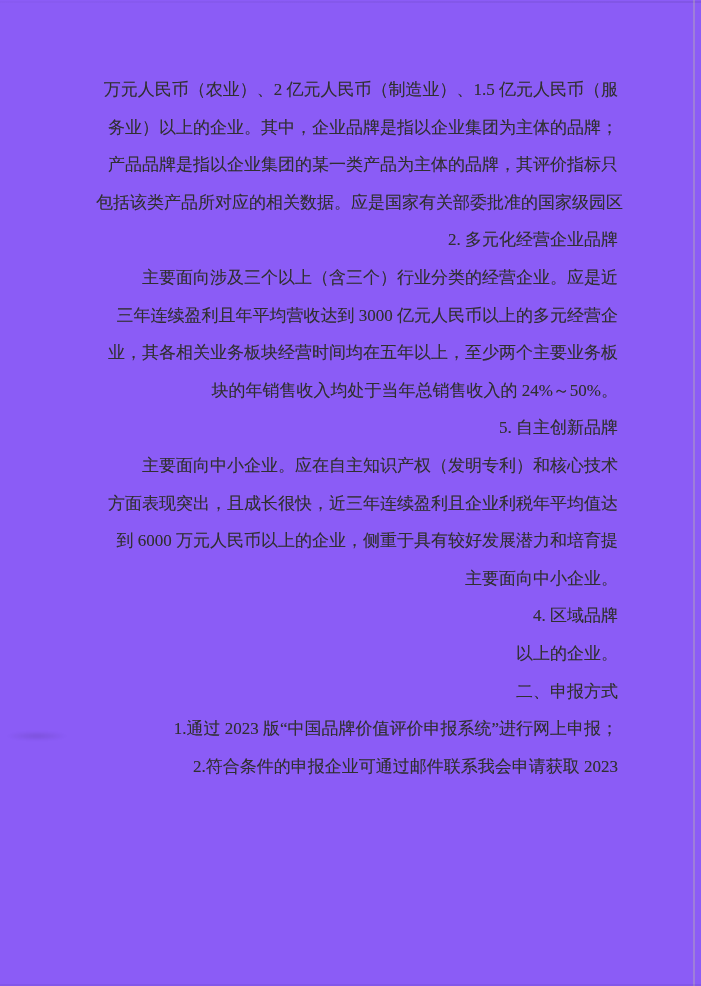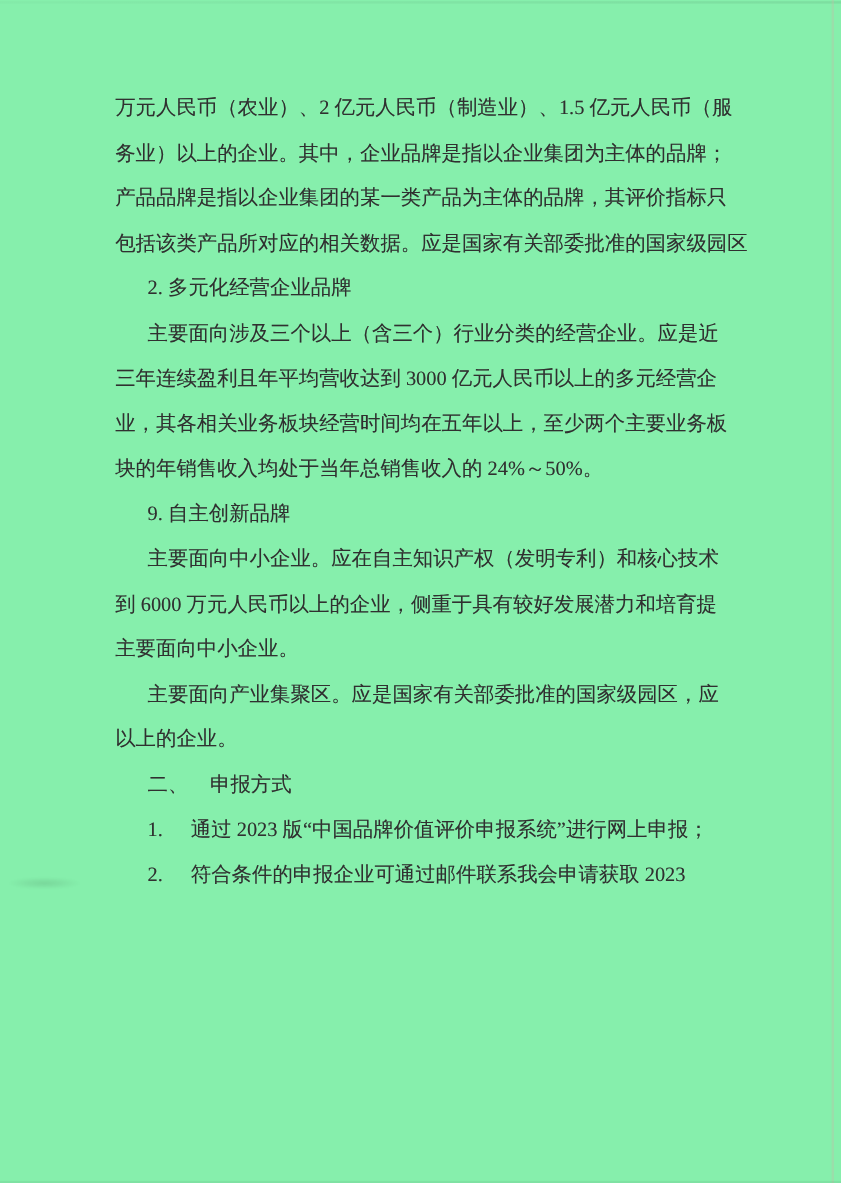--- a/index.html
+++ b/index.html
@@ -5,23 +5,24 @@
 <style>
   html, body {
     margin: 0;
     padding: 0;
     background: #ffffff;
   }
   .page {
     position: relative;
     width: 701px;
     height: 986px;
-    background: #86efac;
+    background: #8b5cf6;
     overflow: hidden;
     font-family: "Liberation Serif", "DejaVu Serif", serif;
+    text-align: right;
   }
   
   .edge-top {
     position: absolute;
     top: 1px; left: 0; right: 0;
     height: 2px;
     background: linear-gradient(to right, rgba(0,0,0,0.02), rgba(0,0,0,0.07));
   }
   .edge-right {
     position: absolute;
@@ -57,21 +58,21 @@
     white-space: nowrap;
   }
   .ind {
     padding-left: 27px;
   }
   .num {
     display: inline-block;
     width: 36px;
   }
   .hgap {
-    margin-left: 18px;
+    margin-left: 0;
   }
 </style>
 </head>
 <body>
 
 <div class="page">
   <div class="edge-top"></div>
   <div class="edge-right"></div>
   <div class="edge-bottom"></div>
   <div class="smudge"></div>
@@ -79,25 +80,26 @@
   <div class="content">
     <div class="line">万元人民币（农业）、2 亿元人民币（制造业）、1.5 亿元人民币（服</div>
     <div class="line">务业）以上的企业。其中，企业品牌是指以企业集团为主体的品牌；</div>
     <div class="line">产品品牌是指以企业集团的某一类产品为主体的品牌，其评价指标只</div>
     <div class="line">包括该类产品所对应的相关数据。应是国家有关部委批准的国家级园区</div>
     <div class="line ind">2. 多元化经营企业品牌</div>
     <div class="line ind">主要面向涉及三个以上（含三个）行业分类的经营企业。应是近</div>
     <div class="line">三年连续盈利且年平均营收达到 3000 亿元人民币以上的多元经营企</div>
     <div class="line">业，其各相关业务板块经营时间均在五年以上，至少两个主要业务板</div>
     <div class="line">块的年销售收入均处于当年总销售收入的 24%～50%。</div>
-    <div class="line ind">9. 自主创新品牌</div>
+    <div class="line ind">5. 自主创新品牌</div>
     <div class="line ind">主要面向中小企业。应在自主知识产权（发明专利）和核心技术</div>
+    <div class="line">方面表现突出，且成长很快，近三年连续盈利且企业利税年平均值达</div>
     <div class="line">到 6000 万元人民币以上的企业，侧重于具有较好发展潜力和培育提</div>
     <div class="line">主要面向中小企业。</div>
-    <div class="line ind">主要面向产业集聚区。应是国家有关部委批准的国家级园区，应</div>
+    <div class="line ind">4. 区域品牌</div>
     <div class="line">以上的企业。</div>
 
     <div class="line ind">
       <span>二、</span><span class="hgap">申报方式</span>
     </div>
 
     <div class="line ind">
       <span class="num">1.</span><span>通过 2023 版“中国品牌价值评价申报系统”进行网上申报；</span>
     </div>
     <div class="line ind">

